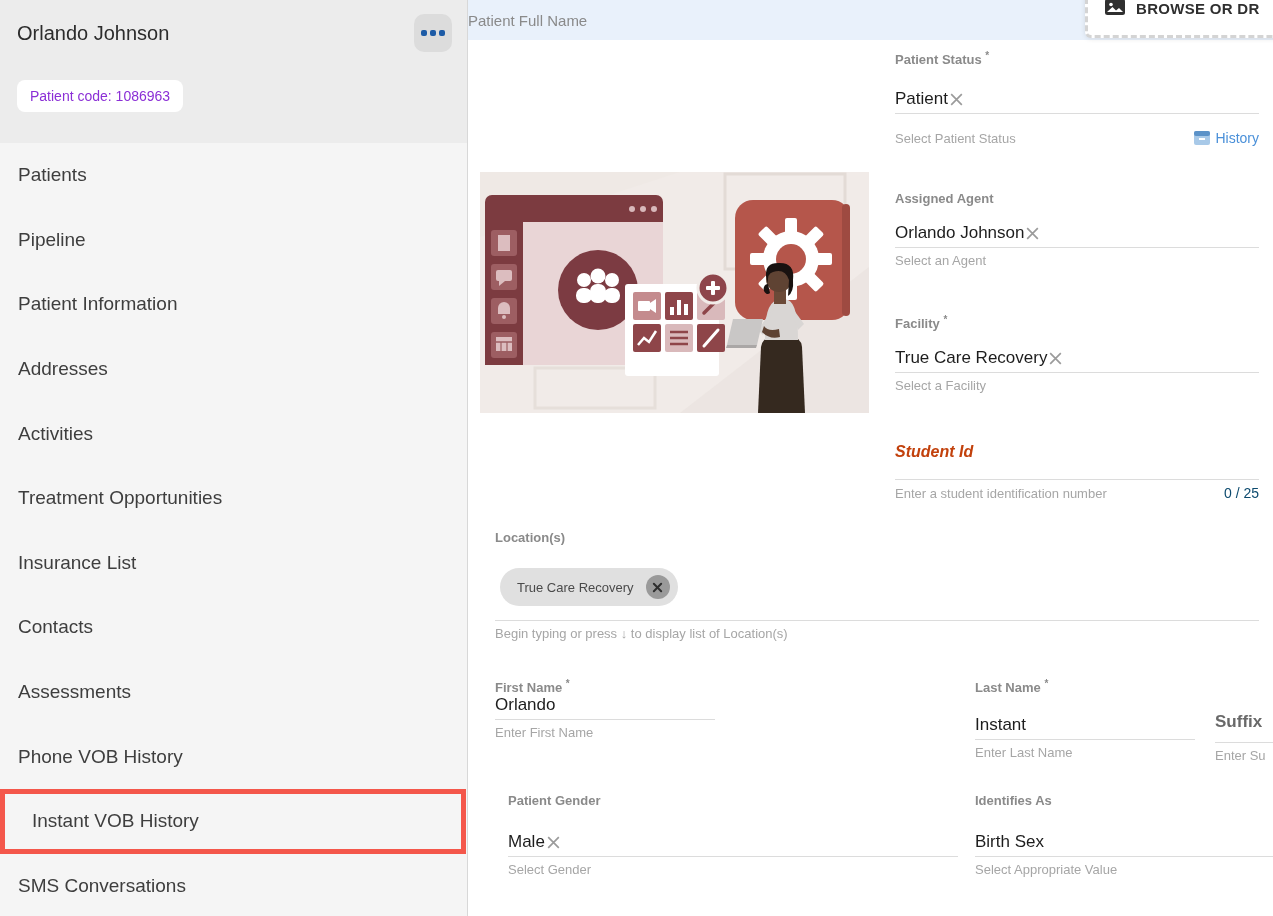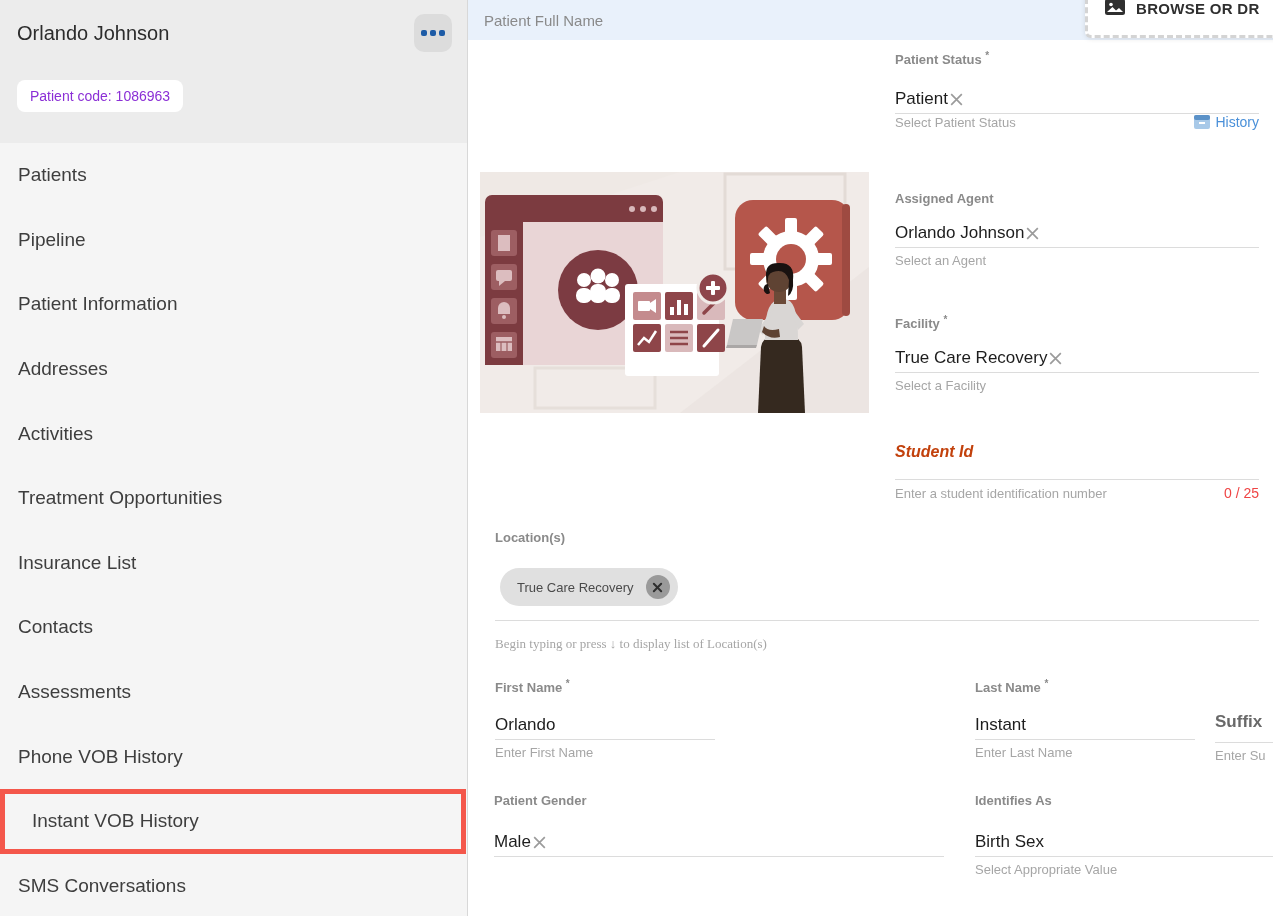--- a/index.html
+++ b/index.html
@@ -20,40 +20,40 @@
   .more-btn i{ width:6px; height:6px; border-radius:2px; background:var(--more_dots); }
   .code-pill{ position:absolute; left:17px; top:80px; background:#fff; border-radius:8px;
               padding:8px 13px; font-size:14px; color:var(--badge_text); }
   .nav{ position:absolute; top:143px; left:0; right:1px; }
   .nav-item{ height:64.6px; display:flex; align-items:center; padding-left:18px;
              font-size:19px; color:#3e3e3e; cursor:pointer; }
   .nav-item.highlighted{ border:5px solid var(--highlight_border); padding-left:27px; }
   
   .main{ position:absolute; left:468px; top:0; width:805px; height:916px; background:#fff; }
   .topbar{ position:absolute; left:0; top:0; width:805px; height:40px;
-           background:var(--topbar_bg); display:flex; align-items:center; padding-left:16px; }
+           background:var(--topbar_bg); display:flex; align-items:center; }
   .topbar-label{ font-size:15px; color:#8a8a8a; }
   .browse-box{ position:absolute; left:617px; top:-22px; width:270px; height:60px;
                background:#fff; border:3px dashed #d4d4d4; border-radius:6px;
                box-shadow:0 1px 5px rgba(0,0,0,.10); display:flex; align-items:center;
                justify-content:flex-start; gap:10px; padding-left:16px; cursor:pointer; z-index:5; }
   .browse-label{ font-size:15px; font-weight:bold; color:#2f2f2f; letter-spacing:.3px; white-space:nowrap; }
   
   .fld{ position:absolute; }
   .fld-label{ font-size:13px; font-weight:bold; color:#8a8a8a; }
   .fld-label sup{ font-size:10px; }
   .value-row{ display:flex; align-items:center; }
   .fld-value{ font-size:17px; color:#1d1d1d; white-space:nowrap; }
   .float-label{ font-size:17px; font-weight:bold; color:#696969; white-space:nowrap; }
   .underline{ border-bottom:1px solid #dcdcdc; }
   .fld-help{ font-size:13px; color:#a6a6a6; white-space:nowrap; }
   .help-row{ display:flex; justify-content:space-between; align-items:center; }
   .history-link{ display:flex; align-items:center; gap:5px; color:var(--link);
                  font-size:14px; cursor:pointer; }
-  .counter{ font-size:14px; color:#ef4444; }
+  .counter{ font-size:14px; color:#0c4a6e; }
   .clear-btn{ cursor:pointer; display:flex; align-items:center; }
   .sid-label{ font-size:16px; font-weight:bold; color:#c2410c;font-style:italic; }
   
   .chip{ position:absolute; left:32px; top:568px; height:38px; border-radius:19px;
          background:#e0e0e0; display:flex; align-items:center; gap:12px; padding:0 8px 0 17px; }
   .chip-label{ font-size:13px; color:#4a4a4a; }
   .chip-x{ width:24px; height:24px; border-radius:50%; background:#9a9a9a; display:flex;
            align-items:center; justify-content:center; cursor:pointer; }
   .illus{ position:absolute; left:12px; top:172px; width:389px; height:241px; }
 </style>
@@ -226,21 +226,21 @@
     <div class="fld-label"><span>Patient Status</span> <sup>*</sup></div>
     <div class="value-row" style="margin-top:22px;">
       <span class="fld-value">Patient</span>
       <span class="clear-btn">
         <svg width="17" height="17" viewBox="0 0 16 16">
             <path d="M3 3 L13 13 M13 3 L3 13" stroke="#9b9b9b" stroke-width="1.6"></path>
           </svg>
       </span>
     </div>
     <div class="underline" style="margin-top:4px;"></div>
-    <div class="help-row" style="margin-top:0;gap:20px;">
+    <div class="help-row" style="margin-top:16px;gap:20px;">
       <span class="fld-help">Select Patient Status</span>
       <span class="history-link">
         <svg width="16" height="14" viewBox="0 0 16 14">
           <rect x="0" y="0" width="16" height="14" rx="2" fill="#a8c9e8"></rect>
           <rect x="0" y="0" width="16" height="5" rx="2" fill="#5b92c8"></rect>
           <rect x="5" y="7" width="6" height="2" fill="#fff"></rect>
         </svg>
         <span>History</span>
       </span>
     </div>
@@ -289,55 +289,56 @@
   <div class="chip">
     <span class="chip-label">True Care Recovery</span>
     <span class="chip-x">
       <svg width="11" height="11" viewBox="0 0 12 12">
           <path d="M2 2 L10 10 M10 2 L2 10" stroke="#2f2f2f" stroke-width="2.2" stroke-linecap="round"></path>
         </svg>
     </span>
   </div>
   <div class="fld" style="left:27px; top:620px; width:764px;">
     <div class="underline"></div>
-    <div class="fld-help" style="margin-top:15px;font-family:Liberation Serif, serif;">Begin typing or press ↓ to display list of Location(s)</div>
+    <div class="fld-help" style="margin-top:5px;">Begin typing or press ↓ to display list of Location(s)</div>
   </div>
 
   <div class="fld" style="left:27px; top:678px; width:220px;">
     <div class="fld-label"><span>First Name</span> <sup>*</sup></div>
-    <div class="fld-value" style="margin-top:20px;">Orlando</div>
+    <div class="fld-value" style="">Orlando</div>
     <div class="underline" style="margin-top:4px;"></div>
     <div class="fld-help" style="margin-top:5px;">Enter First Name</div>
   </div>
 
 
   <div class="fld" style="left:507px; top:678px; width:220px;">
     <div class="fld-label"><span>Last Name</span> <sup>*</sup></div>
     <div class="fld-value" style="margin-top:20px;">Instant</div>
     <div class="underline" style="margin-top:4px;"></div>
     <div class="fld-help" style="margin-top:5px;">Enter Last Name</div>
   </div>
 
   <div class="fld" style="left:747px; top:678px; width:220px;">
     <div class="float-label" style="margin-top:34px;">Suffix</div>
     <div class="underline" style="margin-top:10px;"></div>
     <div class="fld-help" style="margin-top:5px;">Enter Su</div>
   </div>
 
-  <div class="fld" style="left:26px; top:793px; width:450px;">
+  <div class="fld" style="left:40px; top:793px; width:450px;">
     <div class="fld-label">Patient Gender</div>
     <div class="value-row" style="margin-top:24px;">
       <span class="fld-value">Male</span>
       <span class="clear-btn">
         <svg width="17" height="17" viewBox="0 0 16 16">
             <path d="M3 3 L13 13 M13 3 L3 13" stroke="#9b9b9b" stroke-width="1.6"></path>
           </svg>
       </span>
     </div>
     <div class="underline" style="margin-top:4px;"></div>
+    <div class="fld-help" style="margin-top:5px;">Select Gender</div>
   </div>
 
   <div class="fld" style="left:507px; top:793px; width:300px;">
     <div class="fld-label">Identifies As</div>
     <div class="value-row" style="margin-top:24px;">
       <span class="fld-value">Birth Sex</span>
     </div>
     <div class="underline" style="margin-top:4px;"></div>
     <div class="fld-help" style="margin-top:5px;">Select Appropriate Value</div>
   </div>

